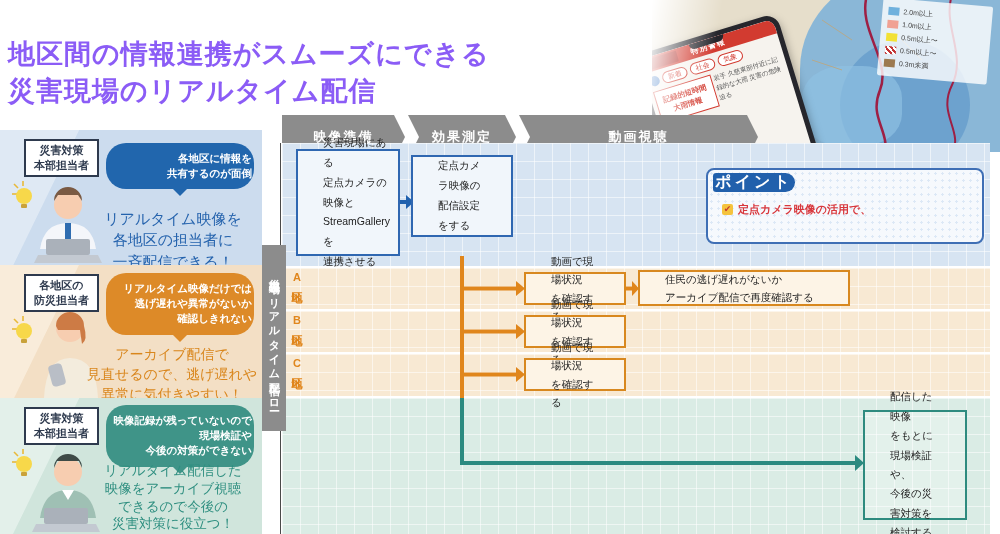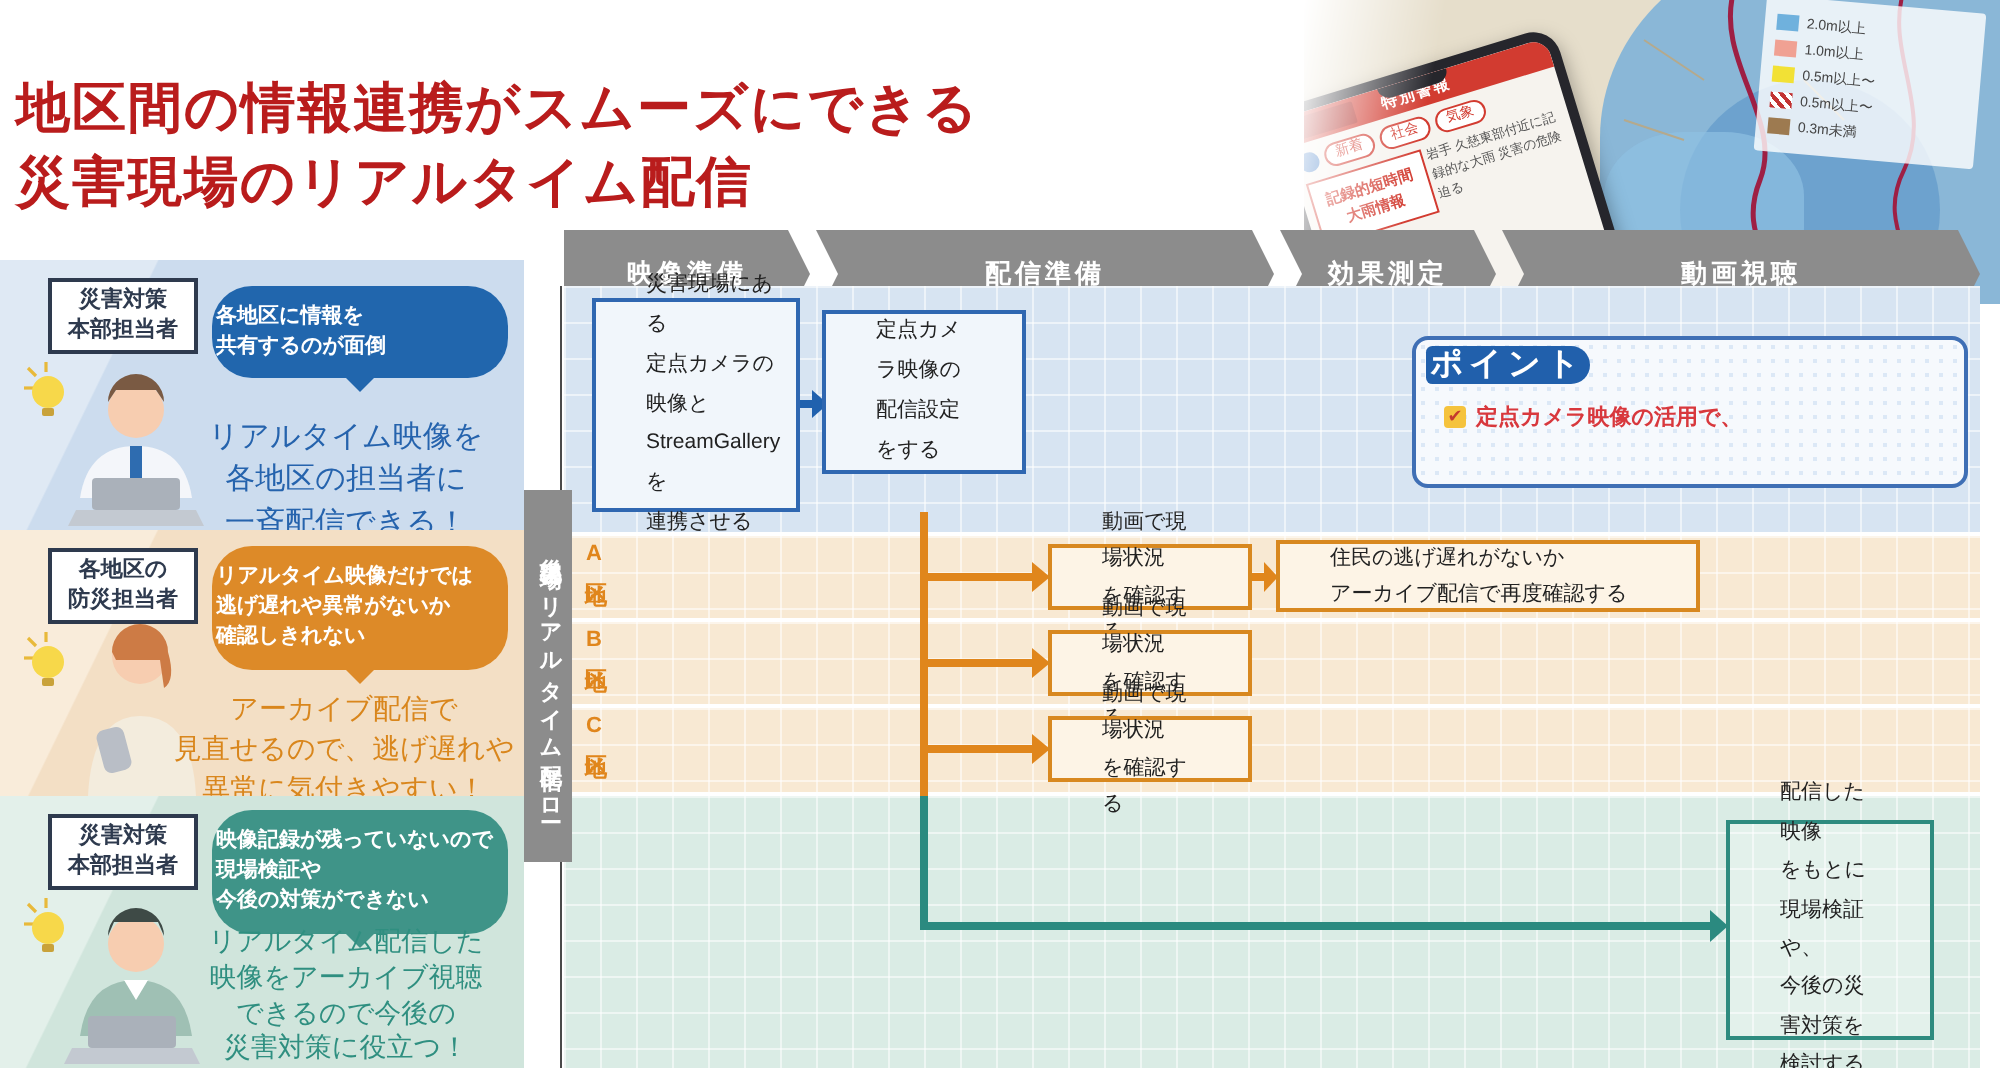--- a/index.html
+++ b/index.html
@@ -27,32 +27,32 @@
   #ph-blue-dot{width:10px;height:10px;border-radius:50%;background:#2f6fc0;}
   .ph-tab{border:1px solid #d23b30;color:#d23b30;border-radius:7px;font-size:7px;padding:0 5px;height:10px;line-height:10px;background:#fff;}
   #ph-alert{position:absolute;left:4px;top:35px;width:56px;border:1px solid #d23b30;color:#d23b30;background:#fff;
             font-size:7.5px;font-weight:bold;text-align:center;padding:4px 1px;white-space:pre-line;line-height:1.5;}
   #ph-body{position:absolute;left:66px;top:35px;width:72px;font-size:6.5px;color:#555;line-height:1.5;white-space:pre-line;}
   #ph-yellow{position:absolute;left:4px;top:78px;width:58px;height:6px;background:#e8d44d;}
   #ph-flood{position:absolute;left:4px;top:88px;width:48px;height:13px;background:#7d6c90;color:#fff;font-size:7.5px;
             font-weight:bold;text-align:center;line-height:13px;}
 
   
-  #title{position:absolute;left:8px;top:18px;font-size:27px;font-weight:800;color:#b91c1c;line-height:1.35;
+  #title{position:absolute;left:8px;top:18px;font-size:27px;font-weight:800;color:#8b5cf6;line-height:1.35;
          letter-spacing:1px;white-space:pre-line;z-index:5;}
 
   
   .persona{position:absolute;left:0;width:262px;z-index:2;}
   #p1{top:130px;height:135px;background:linear-gradient(116deg,#dfe9f4 0%,#dfe9f4 24%,#ccdcee 24.3%);}
   #p2{top:265px;height:133px;background:linear-gradient(116deg,#f9ecda 0%,#f9ecda 24%,#f3dfc5 24.3%);}
   #p3{top:398px;height:136px;background:linear-gradient(116deg,#e3f0ea 0%,#e3f0ea 24%,#d0e5dc 24.3%);}
   .role{position:absolute;left:24px;top:9px;background:#fff;border:2px solid #2e3a4e;color:#2e3a4e;
         padding:2px 8px;font-size:11px;font-weight:bold;text-align:center;line-height:1.35;white-space:pre-line;}
   .bubble{position:absolute;left:106px;width:148px;border-radius:20px;color:#fff;font-weight:bold;font-size:10.5px;
-          line-height:1.45;text-align:left;padding:8px 2px;white-space:pre-line;box-sizing:border-box;}
+          line-height:1.45;text-align:right;padding:8px 2px;white-space:pre-line;box-sizing:border-box;}
   .bubble::after{content:"";position:absolute;left:50%;bottom:-7px;margin-left:-8px;
                  border-left:8px solid transparent;border-right:8px solid transparent;border-top:8px solid #000;}
   #p1 .bubble{background:#2166ad;top:13px;}   #p1 .bubble::after{border-top-color:#2166ad;}
   #p2 .bubble{background:#dd8a28;top:8px;}    #p2 .bubble::after{border-top-color:#dd8a28;}
   #p3 .bubble{background:#3f9488;top:7px;}    #p3 .bubble::after{border-top-color:#3f9488;}
   .message{position:absolute;text-align:center;font-weight:400;white-space:pre-line;}
   #p1 .message{left:88px;width:170px;top:78px;color:#2563ad;font-size:15px;line-height:1.42;}
   #p2 .message{left:84px;width:176px;top:80px;color:#d9861c;font-size:14px;line-height:1.42;}
   #p3 .message{left:88px;width:170px;top:64px;color:#2f8f80;font-size:13.5px;line-height:1.32;}
   .bulb{position:absolute;left:10px;top:50px;}
@@ -246,21 +246,20 @@
 今後の対策ができない</div>
     <div class="message">リアルタイム配信した
 映像をアーカイブ視聴
 できるので今後の
 災害対策に役立つ！</div>
   </div>
 
   <div id="flow">
     <div id="stage-row">
       <div class="stage first" style="width:123px">映像準備</div>
-      <div class="stage mid" style="width:229px">配信準備</div>
       <div class="stage mid" style="width:108px">効果測定</div>
       <div class="stage mid" style="width:239px">動画視聴</div>
     </div>
 
     <div class="sec grid" id="sec-blue"></div>
     <div class="sec grid" id="lane-a">
       <div class="lane-label">A地区</div>
     </div>
     <div class="sec grid" id="lane-b">
       <div class="lane-label">B地区</div>

